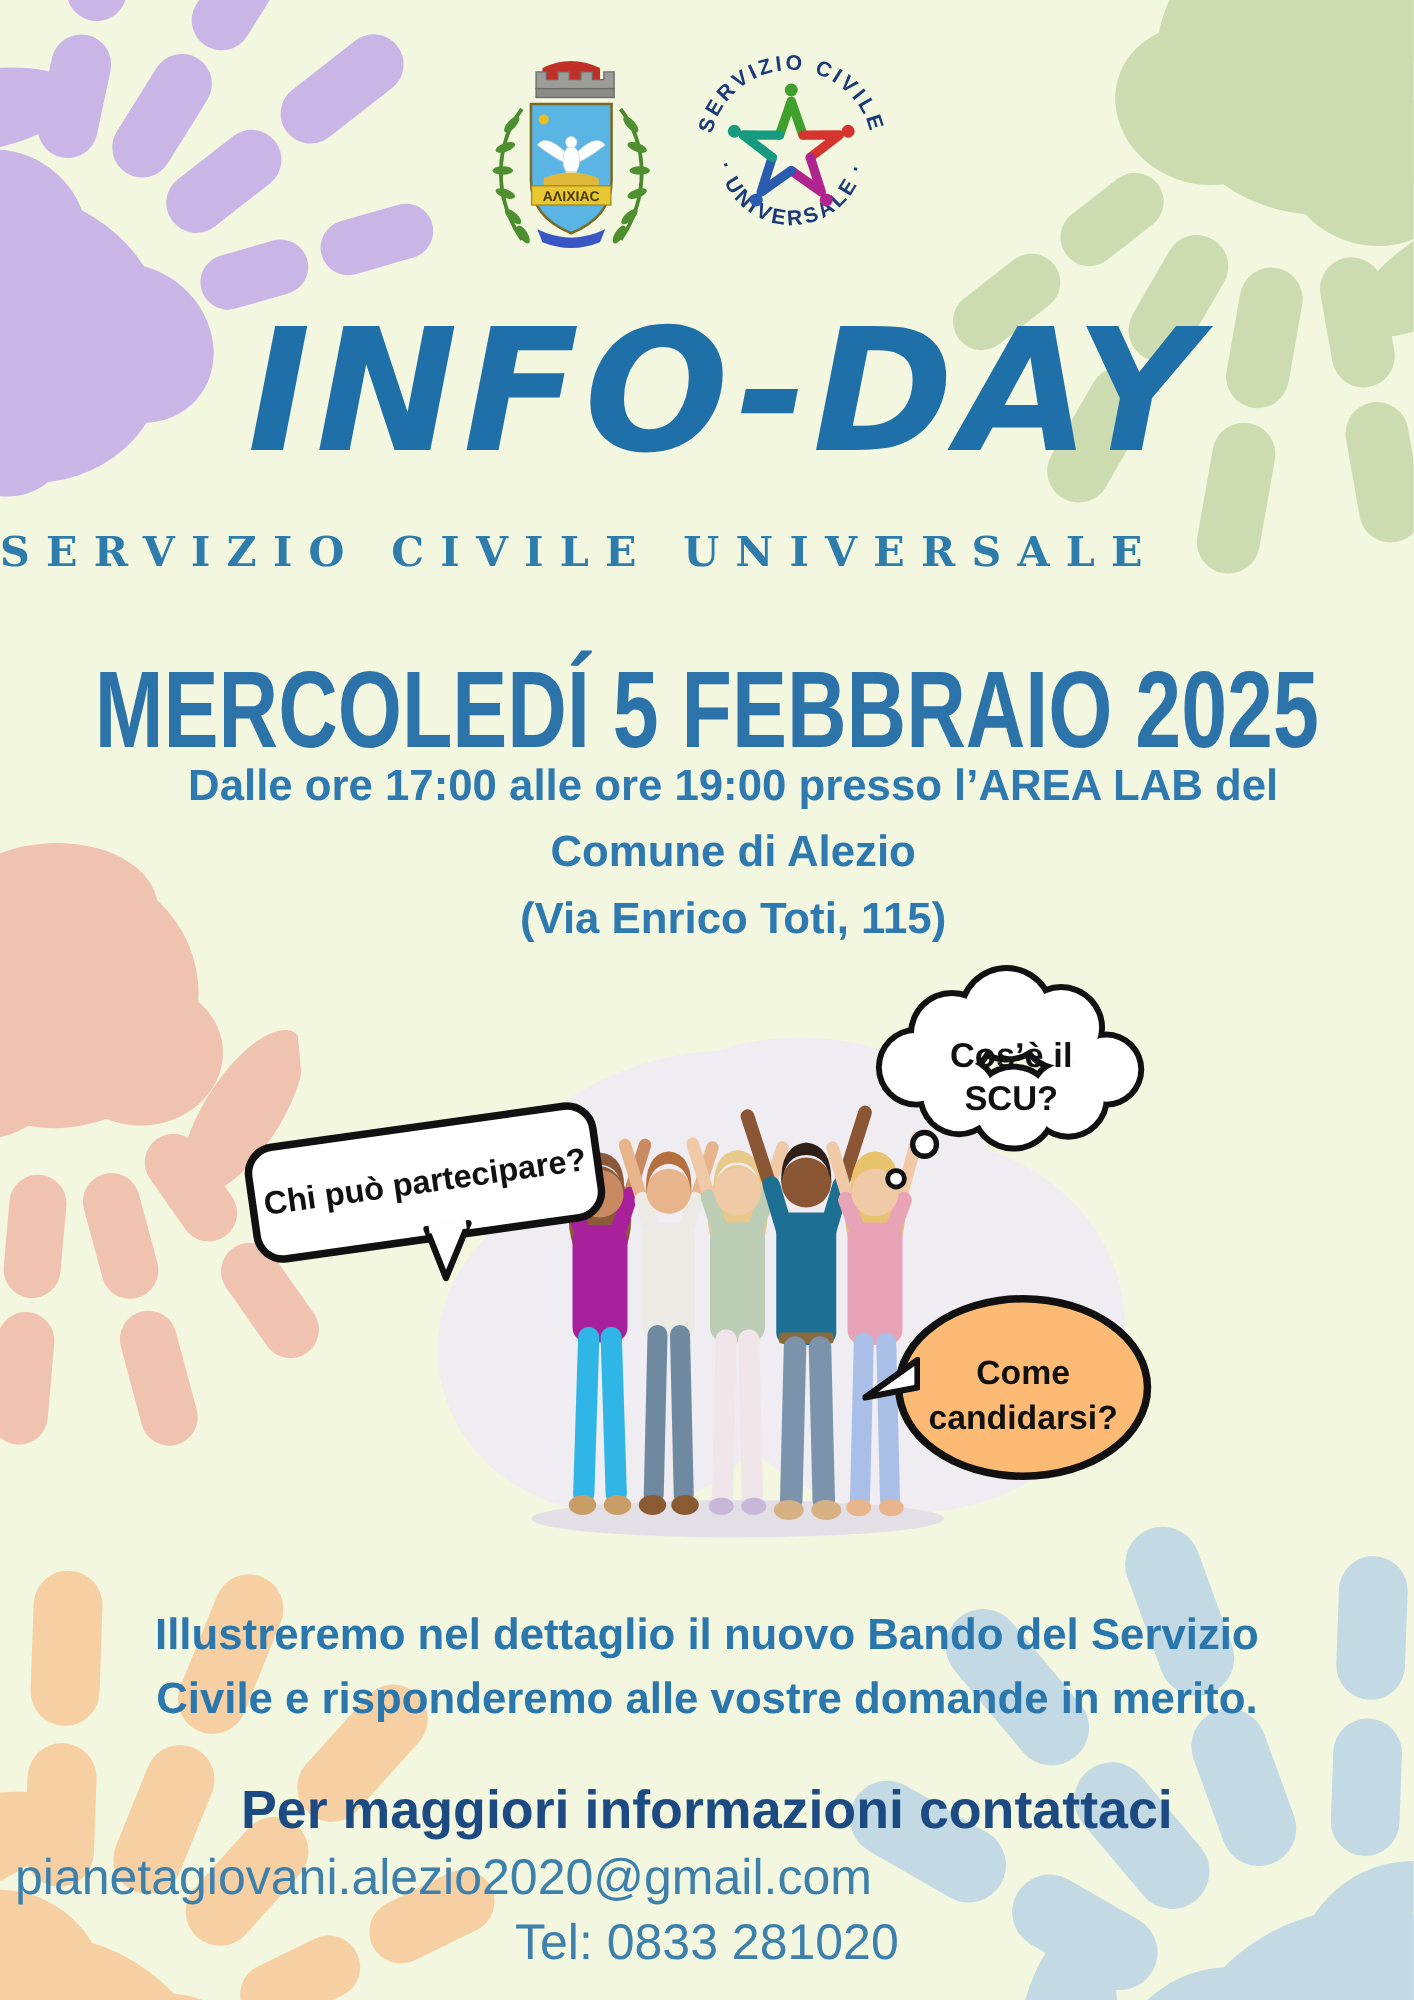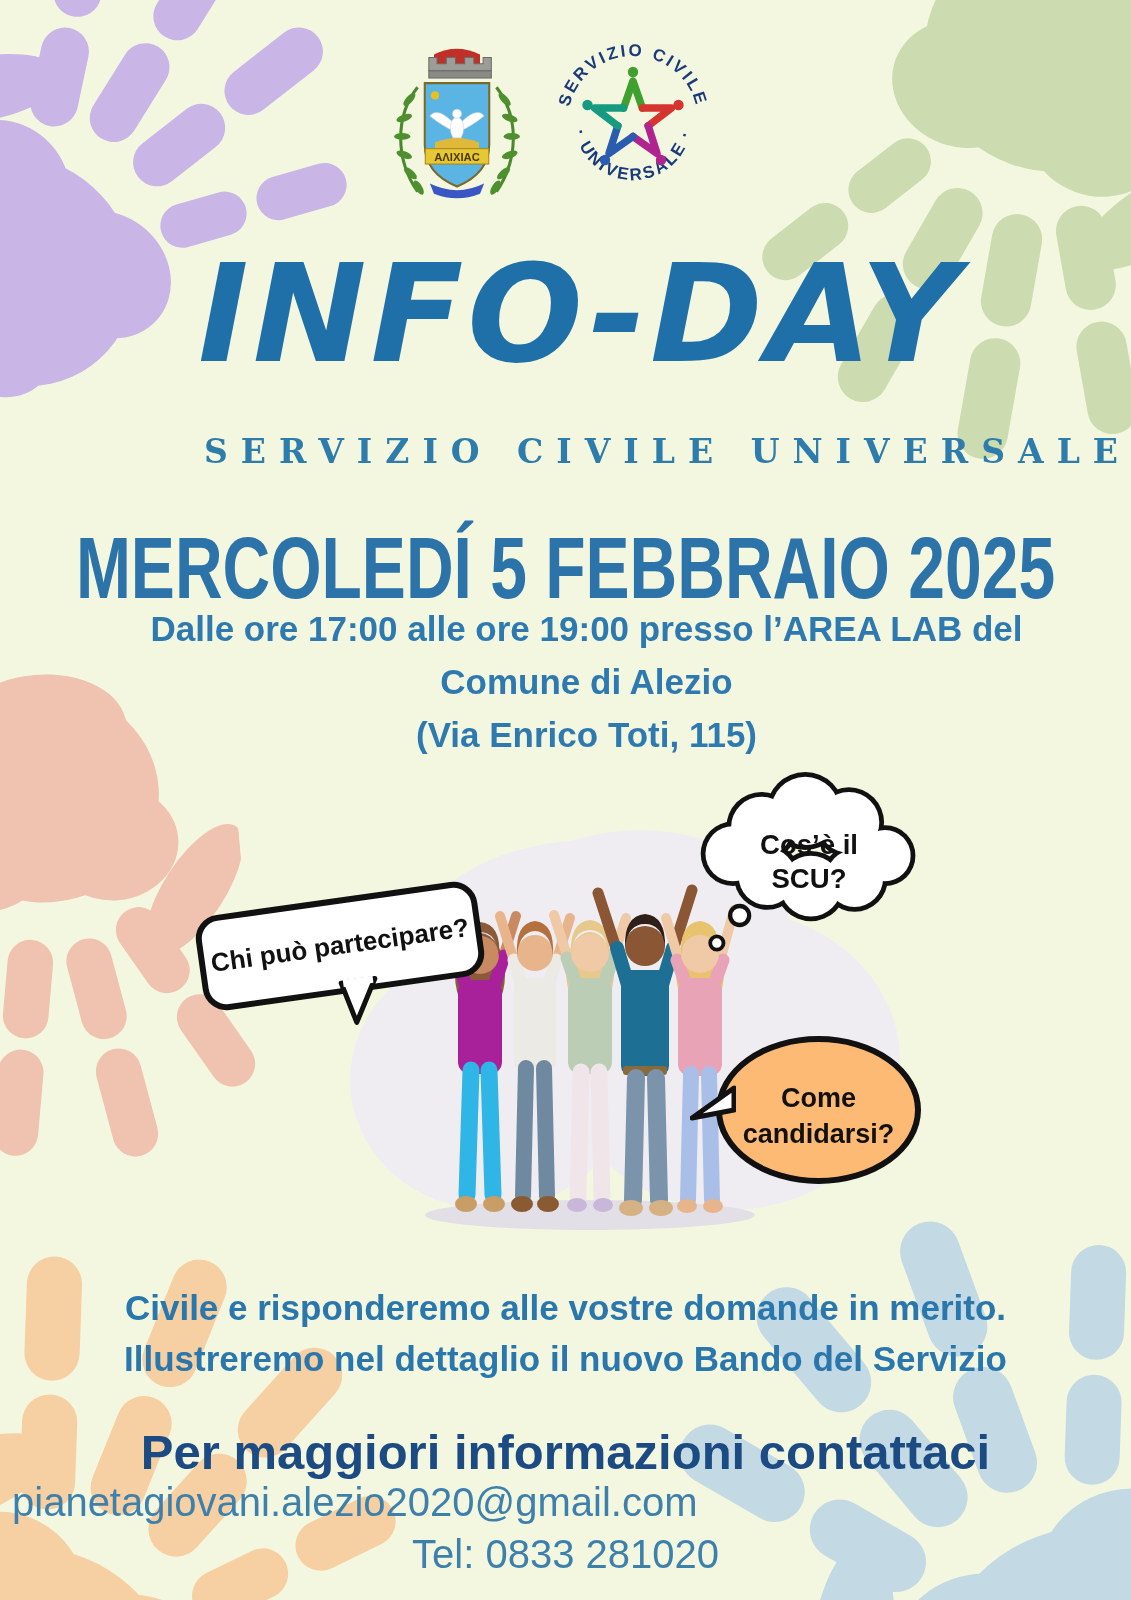--- a/index.html
+++ b/index.html
@@ -13,21 +13,21 @@
   .logos{position:absolute;top:36px;left:0;width:100%;height:170px;z-index:2;}
   .crest{position:absolute;left:393px;top:2px;}
   .scu{position:absolute;left:552px;top:4px;}
   
   .title{
     position:absolute;top:240px;left:0;width:100%;text-align:center;z-index:2;
     font-family:"DejaVu Sans",sans-serif;font-weight:bold;font-style:italic;
     font-size:136px;letter-spacing:4px;color:#1f6fa8;line-height:1.1;padding-left:15px;
   }
   .subtitle{
-    position:absolute;top:432px;left:0;width:100%;text-align:right;z-index:2;
+    position:absolute;top:422px;left:0;width:100%;text-align:left;z-index:2;
     font-family:"DejaVu Serif","Liberation Serif",serif;font-weight:600;
     font-size:33px;letter-spacing:13px;color:#2e7cab;
   }
   .date-line{
     position:absolute;top:524px;left:0;width:100%;text-align:center;z-index:2;
     font-size:66px;font-weight:bold;color:#2b73a9;line-height:1;
   }
   .date-line>span{display:inline-block;transform:scaleY(1.32);transform-origin:top center;letter-spacing:0px;}
   .details{
     position:absolute;top:602px;left:0;width:100%;text-align:center;z-index:2;
@@ -50,21 +50,21 @@
     line-height:36px;box-sizing:border-box;padding-top:38px;
   }
   .bubble-ellipse .tail{position:absolute;left:-32px;top:40px;}
   
   .description{
     position:absolute;top:1282px;left:0;width:100%;text-align:center;z-index:2;
     font-size:35px;line-height:51px;font-weight:bold;color:#2a77ad;
   }
   .contact-heading{
     position:absolute;top:1424px;left:0;width:100%;text-align:center;z-index:2;
-    font-size:49px;font-weight:bold;color:#1c4b84;
+    font-size:43px;font-weight:bold;color:#1c4b84;
   }
   .contact-email{
     position:absolute;top:1480px;left:12px;width:100%;z-index:2;
     font-size:40px;font-weight:normal;color:#3d80ac;
   }
   .contact-phone{
     position:absolute;top:1532px;left:0;width:100%;text-align:center;z-index:2;
     font-size:40px;font-weight:normal;color:#3d80ac;
   }
 </style>
@@ -314,21 +314,21 @@
 
   <div class="bubble-ellipse">
     <div>Come</div>
     <div>candidarsi?</div>
     <svg class="tail" width="46" height="42" viewBox="0 0 46 42">
       <path d="M44,6 L2,36 L44,28 Z" fill="#fff" stroke="#111" stroke-width="5" stroke-linejoin="round"></path>
     </svg>
   </div>
 
   <div class="description">
+    <div>Illustreremo nel dettaglio il nuovo Bando del Servizio</div>
     <div>Civile e risponderemo alle vostre domande in merito.</div>
-    <div>Illustreremo nel dettaglio il nuovo Bando del Servizio</div>
   </div>
 
   <div class="contact-heading">Per maggiori informazioni contattaci</div>
   <div class="contact-email">pianetagiovani.alezio2020@gmail.com</div>
   <div class="contact-phone">Tel: 0833 281020</div>
 
 </div>
 
 </body></html>

